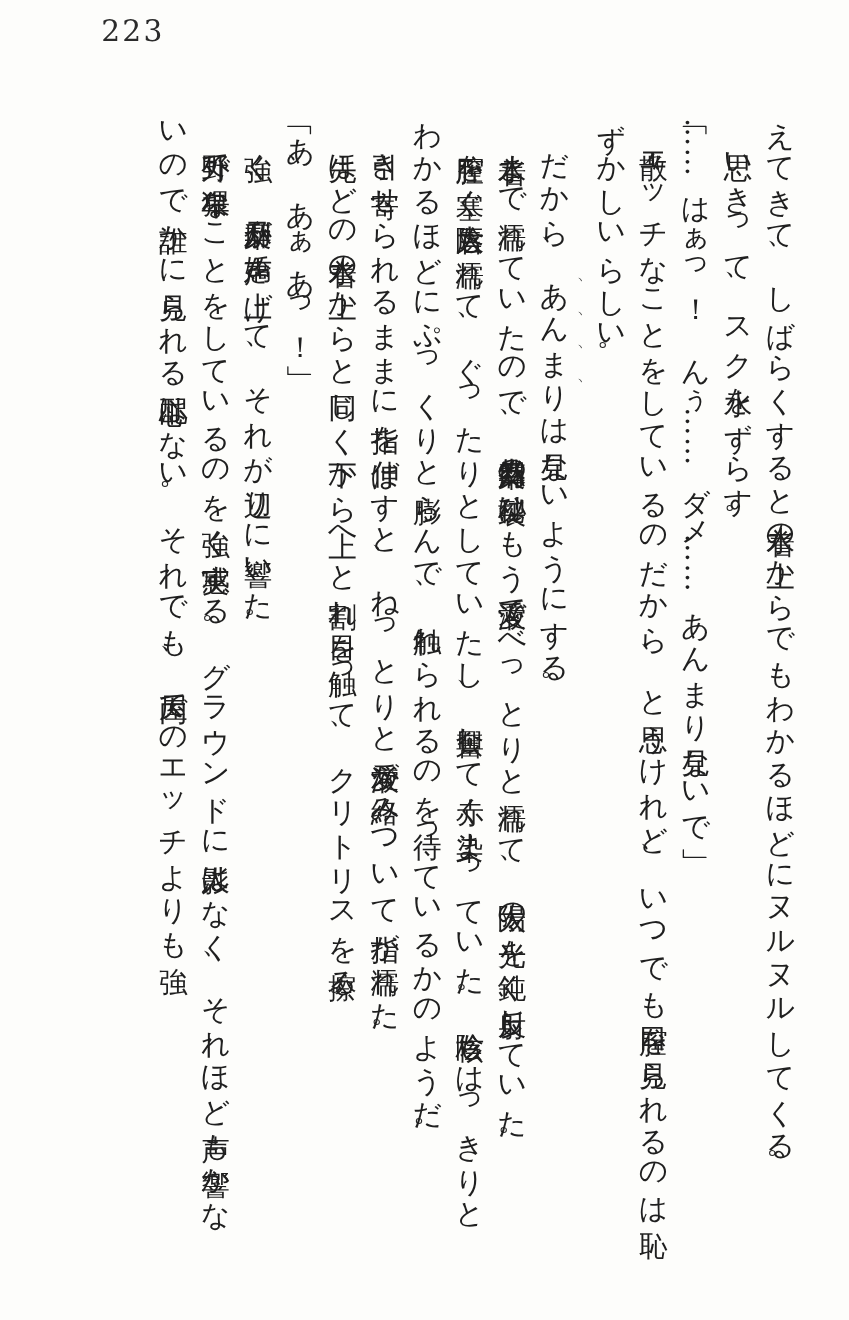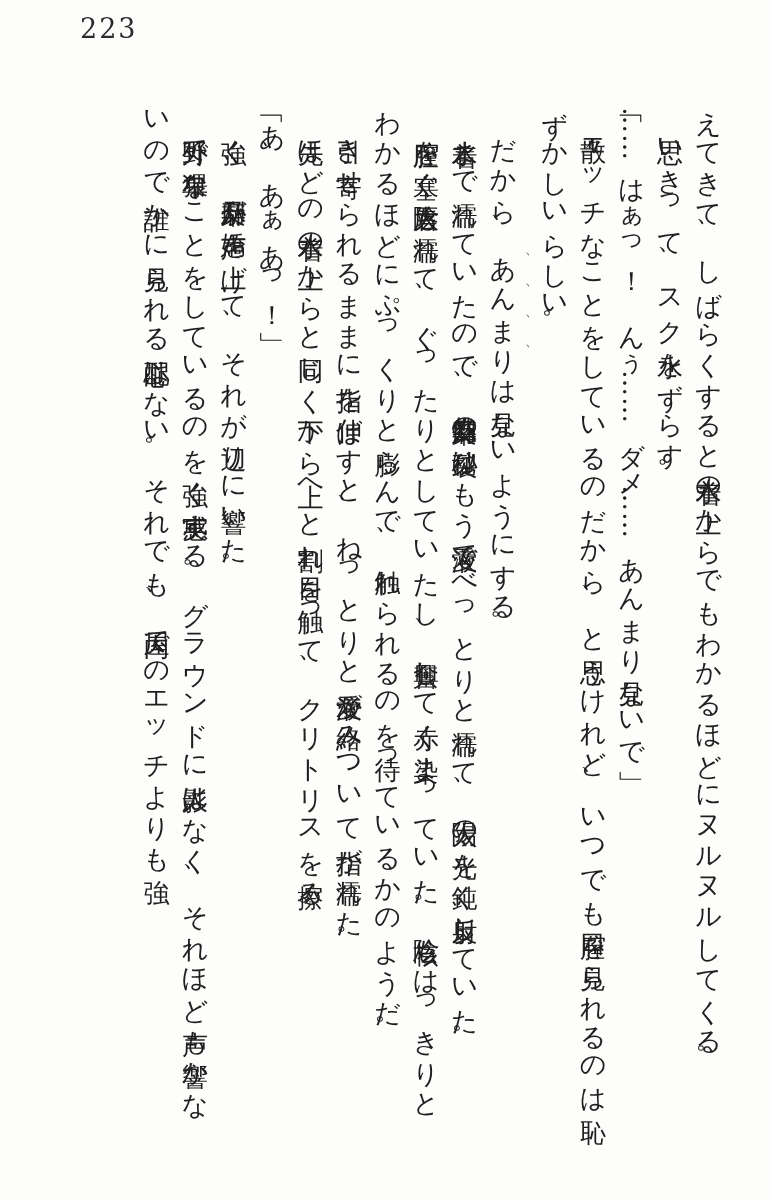--- a/index.html
+++ b/index.html
@@ -14,21 +14,21 @@
     position: relative;
     font-family: "DejaVu Serif", "Liberation Serif", serif;
   }
   .page {
     position: absolute;
     inset: 0;
   }
   .page-number {
     position: absolute;
     top: 13px;
-    left: 80px;
+    left: 92px;
     font-size: 27px;
     letter-spacing: 2px;
     color: #2b2b2b;
   }
   .text-area {
     position: absolute;
     top: 93px;
     right: 44px;
     height: 1035px;
     writing-mode: vertical-rl;

